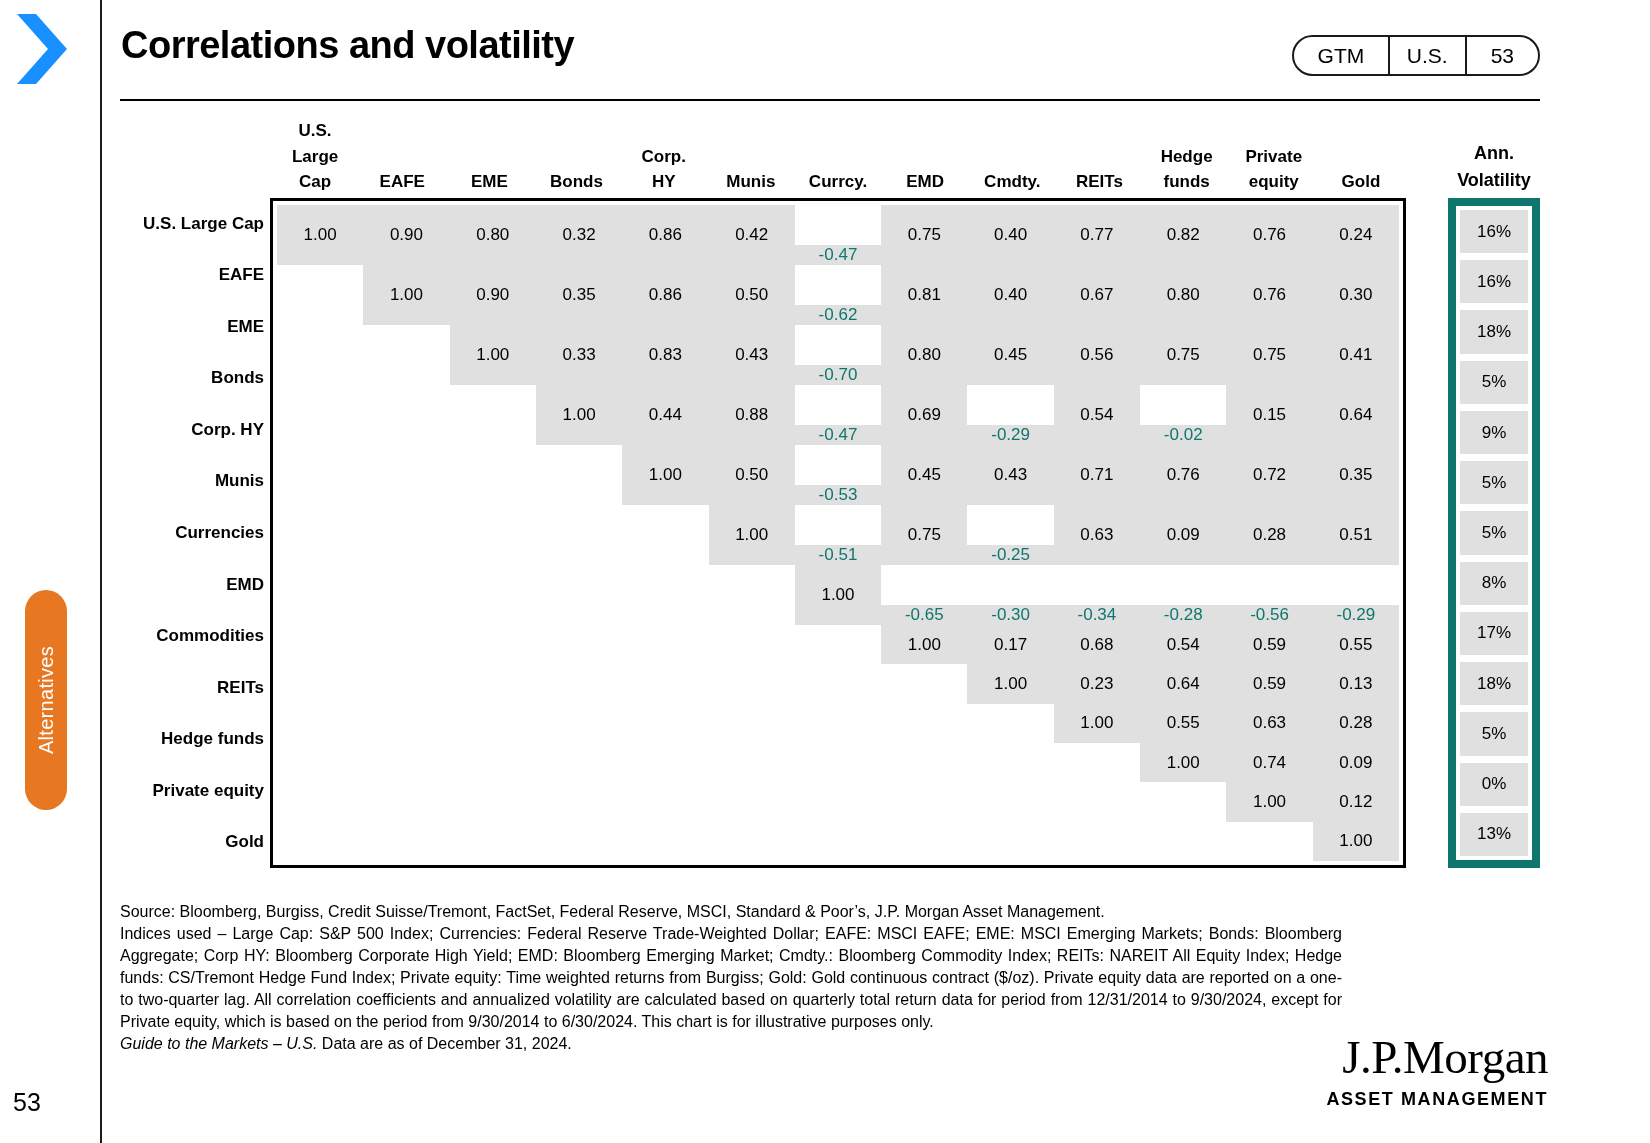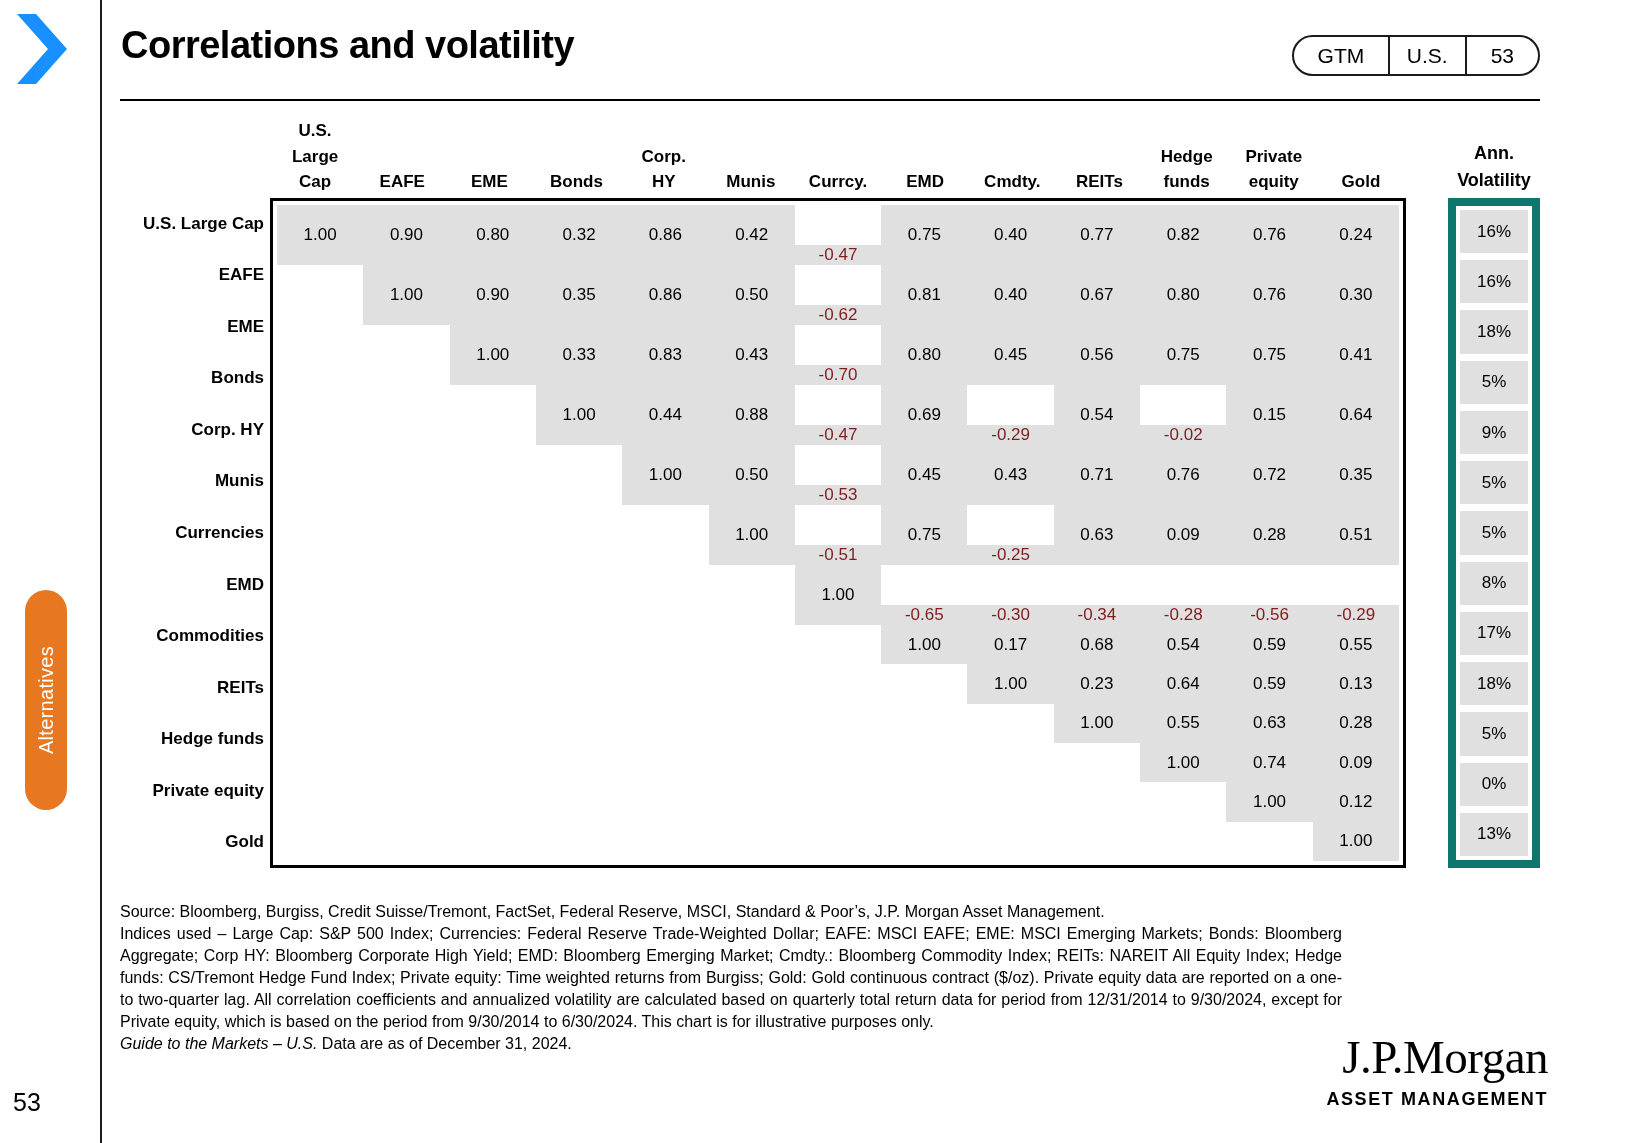--- a/index.html
+++ b/index.html
@@ -25,21 +25,21 @@
 
   .row-labels{position:absolute;left:110px;top:198px;width:154px;height:670px;display:grid;
               grid-template-rows:repeat(13,1fr);}
   .row-label{display:flex;align-items:center;justify-content:flex-end;font-weight:bold;font-size:17px;}
 
   .matrix{position:absolute;left:270px;top:198px;width:1136px;height:670px;border:3px solid #000;
           box-sizing:border-box;display:grid;grid-template-columns:repeat(13,1fr);
           grid-template-rows:repeat(13,1fr);padding:4px;background:#fff;}
   .cell{background:#e0e0e0;display:flex;align-items:center;justify-content:center;font-size:17px;}
   .cell.empty{background:transparent;}
-  .cell.neg{color:#7f1d1d;margin-top:40px;}
+  .cell.neg{color:#0f766e;margin-top:40px;}
 
   .vol-col{position:absolute;left:1448px;top:198px;width:92px;height:670px;border:8px solid #0f766e;
            box-sizing:border-box;display:grid;grid-template-rows:repeat(13,1fr);gap:7px;padding:4px;background:#fff;}
 
   .footer{position:absolute;left:120px;top:901px;width:1222px;font-size:16px;line-height:22px;}
   .footer .indices{text-align:justify;}
   .footer .gtm-line .it{font-style:italic;}
 
   .logo{position:absolute;left:1320px;top:1030px;width:228px;text-align:right;}
   .logo-main{font-family:"Liberation Serif",serif;font-size:47px;letter-spacing:-0.5px;}

